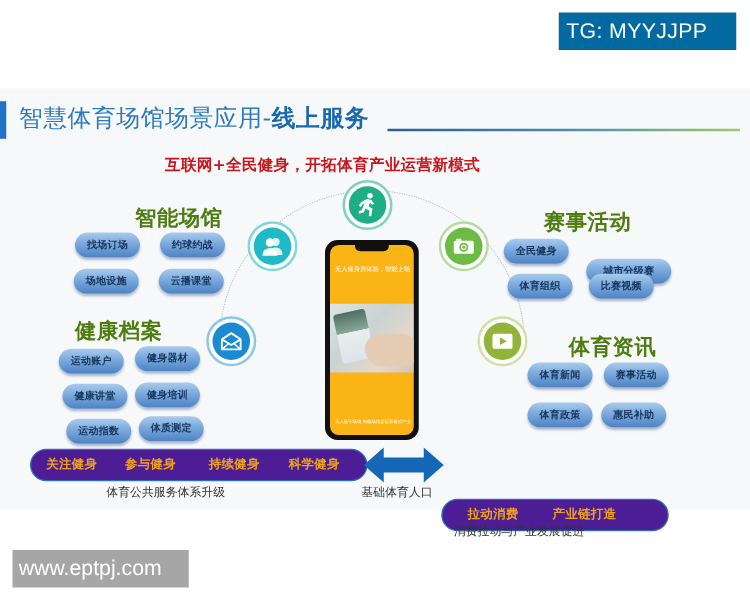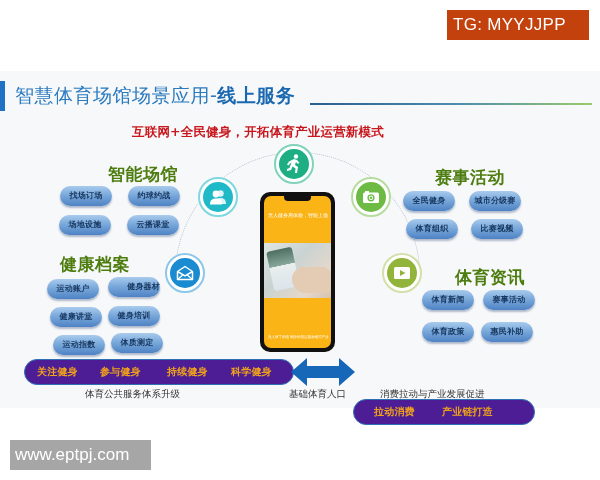--- a/index.html
+++ b/index.html
@@ -1,21 +1,21 @@
 <!DOCTYPE html>
 <html><head>
 <meta charset="utf-8">
 <style>
   * { box-sizing: border-box; margin: 0; padding: 0; }
   html, body { width: 600px; height: 480px; background: #ffffff; overflow: hidden; }
   body { position: relative; font-family: "DejaVu Sans", "Liberation Sans", sans-serif; }
 
   .watermark-top {
     position: absolute; left: 447px; top: 10px; width: 142px; height: 30px;
-    background: #c2410c; color: #ffffff; font-family: "Liberation Sans", sans-serif;
+    background: #0369a1; color: #ffffff; font-family: "Liberation Sans", sans-serif;
     font-size: 17px; line-height: 30px; padding-left: 6px; letter-spacing: 0.3px;
   }
   .watermark-bottom {
     position: absolute; left: 10px; top: 440px; width: 141px; height: 30px;
     background: #a6a6a6; color: #ffffff; font-family: "Liberation Sans", sans-serif;
     font-size: 17px; line-height: 30px; padding-left: 5px;
   }
 
   .slide {
     position: absolute; left: 0; top: 71px; width: 600px; height: 337px;
@@ -134,29 +134,29 @@
 <div class="arc"></div>
 
 <div class="section-title" style="left:108px; top:163px;">智能场馆</div>
 <div class="pill" style="left:60px; top:186px;">找场订场</div>
 <div class="pill" style="left:128px; top:186px;">约球约战</div>
 <div class="pill" style="left:59px; top:215px;">场地设施</div>
 <div class="pill" style="left:127px; top:215px;">云播课堂</div>
 
 <div class="section-title" style="left:60px; top:253px;">健康档案</div>
 <div class="pill" style="left:47px; top:279px;">运动账户</div>
-<div class="pill" style="left:108px; top:277px;text-align:right;">健身器材</div>
+<div class="pill" style="left:108px; top:277px;">健身器材</div>
 <div class="pill" style="left:50px; top:307px;">健康讲堂</div>
 <div class="pill" style="left:108px; top:306px;">健身培训</div>
 <div class="pill" style="left:53px; top:335px;">运动指数</div>
 <div class="pill" style="left:111px; top:333px;">体质测定</div>
 
 <div class="section-title" style="left:435px; top:166px;">赛事活动</div>
 <div class="pill" style="left:403px; top:191px;">全民健身</div>
-<div class="pill" style="left:469px; top:191px; width:52px;">城市分级赛</div>
+<div class="pill" style="left:469px; top:207px; width:68px;">城市分级赛</div>
 <div class="pill" style="left:406px; top:219px;border-radius:10px;">体育组织</div>
 <div class="pill" style="left:471px; top:219px;">比赛视频</div>
 
 <div class="section-title" style="left:455px; top:266px;">体育资讯</div>
 <div class="pill" style="left:422px; top:290px;">体育新闻</div>
 <div class="pill" style="left:483px; top:290px;">赛事活动</div>
 <div class="pill" style="left:422px; top:322px;">体育政策</div>
 <div class="pill" style="left:481px; top:322px;font-family:Liberation Serif, serif;">惠民补助</div>
 
 <div class="icon-ring" style="left:198px; top:177px; border:2px solid #7fd7df;">
@@ -233,15 +233,15 @@
   <path d="M1 15 L17 1 L17 9 L49 9 L49 1 L65 15 L49 29 L49 21 L17 21 L17 29 Z" fill="#1767b8"></path>
 </svg>
 
 <div class="bottom-pill" style="left:353px; width:182px;margin-top:40px;">
   <span class="bp-item" style="left:20px;">拉动消费</span>
   <span class="bp-item" style="left:88px;">产业链打造</span>
 </div>
 
 <div class="bottom-caption" style="left:85px;">体育公共服务体系升级</div>
 <div class="bottom-caption" style="left:289px;">基础体育人口</div>
-<div class="bottom-caption" style="left:380px;">消费拉动与产业发展促进</div>
+<div class="bottom-caption" style="left:363px;margin-top:31px;">消费拉动与产业发展促进</div>
 
 <div class="watermark-bottom">www.eptpj.com</div>
 
 </body></html>

